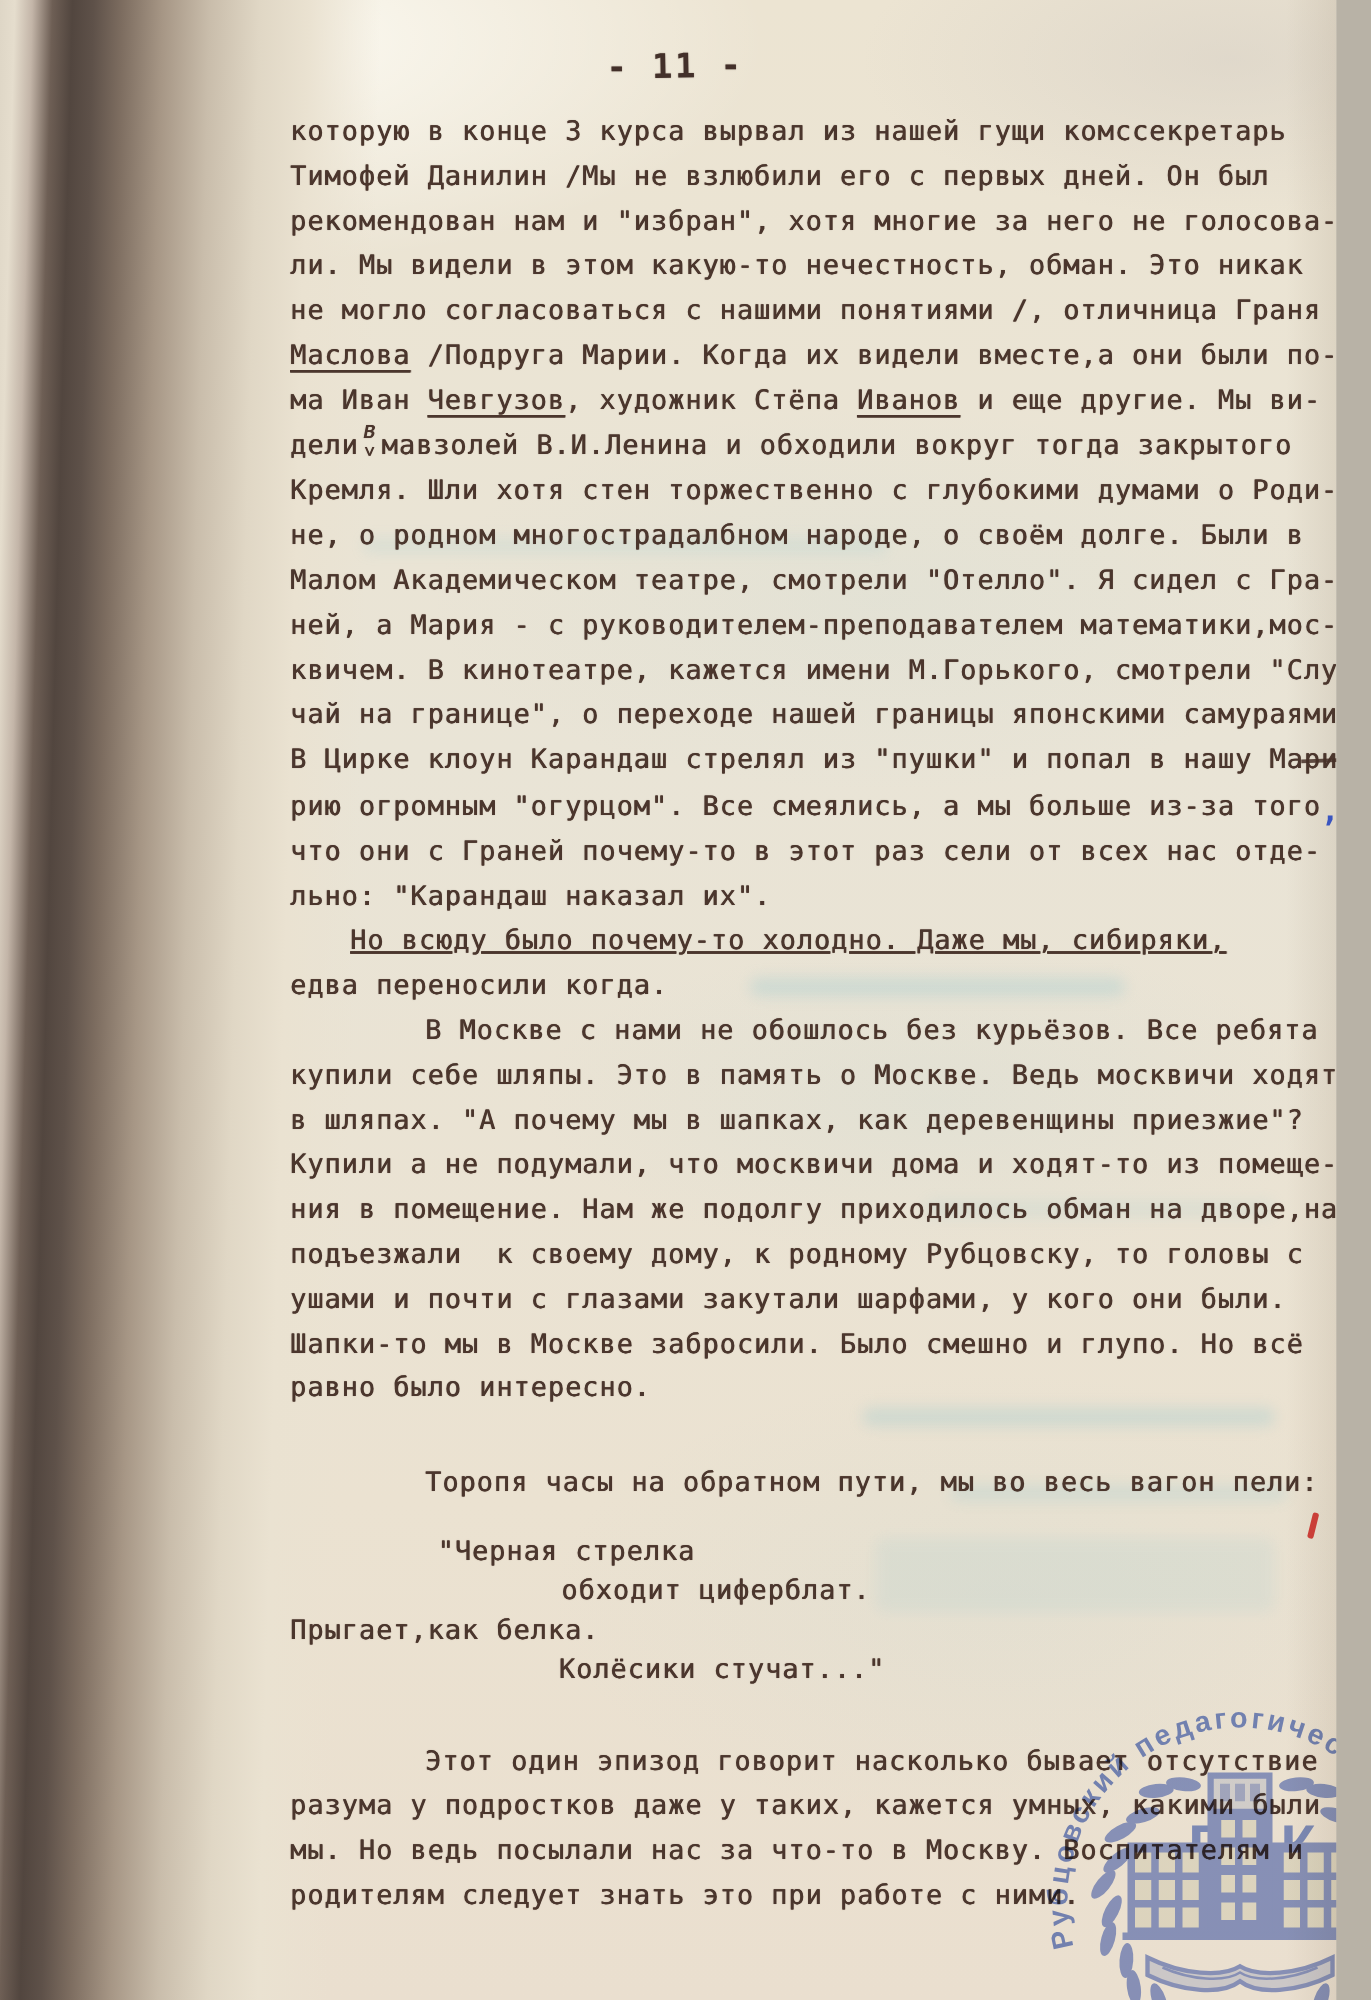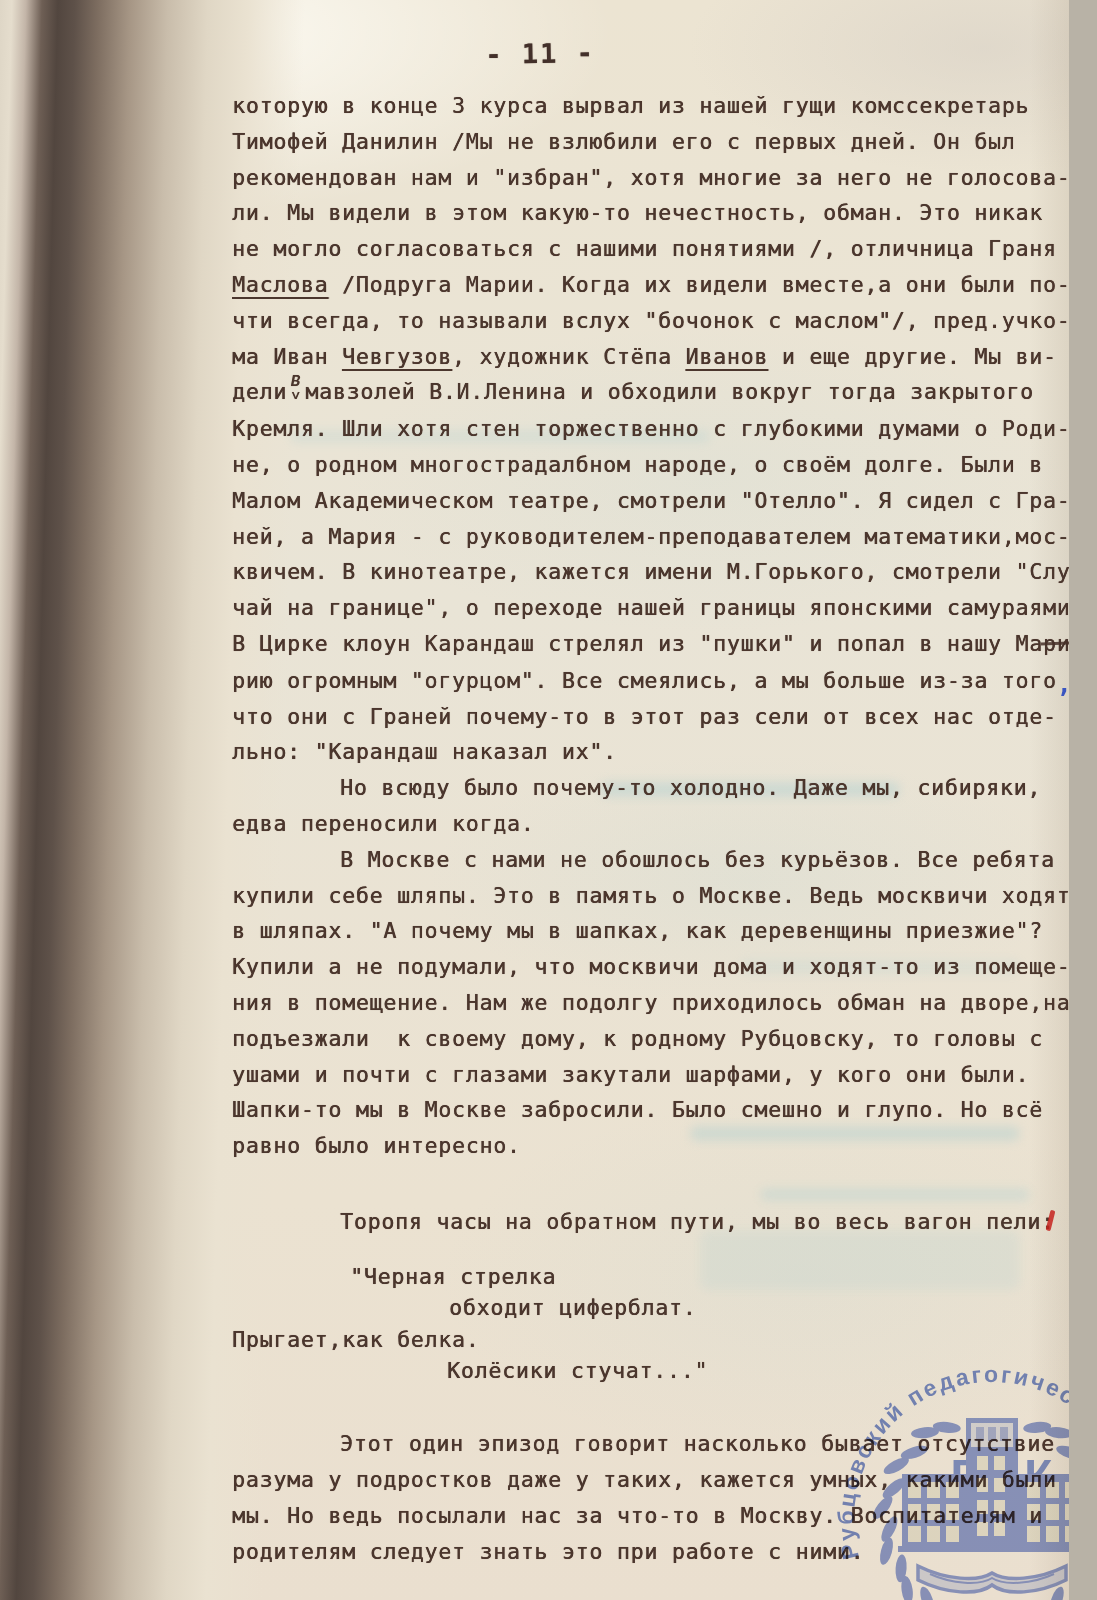--- a/index.html
+++ b/index.html
@@ -71,34 +71,33 @@
 
   <div class="page-number">- 11 -</div>
 
   <div class="text-block" id="text-block">
       <div class="line"><span>которую в конце 3 курса вырвал из нашей гущи комссекретарь</span></div>
       <div class="line"><span>Тимофей Данилин /Мы не взлюбили его с первых дней. Он был</span></div>
       <div class="line"><span>рекомендован нам и "избран", хотя многие за него не голосова-</span></div>
       <div class="line"><span>ли. Мы видели в этом какую-то нечестность, обман. Это никак</span></div>
       <div class="line"><span>не могло согласоваться с нашими понятиями /, отличница Граня</span></div>
       <div class="line"><span class="u">Маслова</span><span> /Подруга Марии. Когда их видели вместе,а они были по-</span></div>
-      <div class="line"><span>чти всегда, то называли вслух "бочонок с маслом"/, пред.учко-</span></div>
       <div class="line"><span>ма Иван </span><span class="u">Чевгузов</span><span>, художник Стёпа </span><span class="u">Иванов</span><span> и еще другие. Мы ви-</span></div>
       <div class="line"><span>дели</span><span class="ins">в</span><span>мавзолей В.И.Ленина и обходили вокруг тогда закрытого</span></div>
       <div class="line"><span>Кремля. Шли хотя стен торжественно с глубокими думами о Роди-</span></div>
       <div class="line"><span>не, о родном многострадалбном народе, о своём долге. Были в</span></div>
       <div class="line"><span>Малом Академическом театре, смотрели "Отелло". Я сидел с Гра-</span></div>
       <div class="line"><span>ней, а Мария - с руководителем-преподавателем математики,мос-</span></div>
       <div class="line"><span>квичем. В кинотеатре, кажется имени М.Горького, смотрели "Слу-</span></div>
       <div class="line"><span>чай на границе", о переходе нашей границы японскими самураями</span></div>
       <div class="line"><span>В Цирке клоун Карандаш стрелял из "пушки" и попал в нашу Ма</span><span class="strike">ри</span></div>
       <div class="line"><span>рию огромным "огурцом". Все смеялись, а мы больше из-за того</span><span class="blue-ink">,</span></div>
       <div class="line"><span>что они с Граней почему-то в этот раз сели от всех нас отде-</span></div>
       <div class="line"><span>льно: "Карандаш наказал их".</span></div>
-      <div class="line" style="margin-left: 108px;"><span>Но всюду было почему-то холодно. Даже мы, сибиряки,</span></div>
+      <div class="line" style="margin-left: 48px; text-decoration: underline;"><span>Но всюду было почему-то холодно. Даже мы, сибиряки,</span></div>
       <div class="line"><span>едва переносили когда.</span></div>
       <div class="line" style="margin-left: 108px;"><span>В Москве с нами не обошлось без курьёзов. Все ребята</span></div>
       <div class="line"><span>купили себе шляпы. Это в память о Москве. Ведь москвичи ходят</span></div>
       <div class="line"><span>в шляпах. "А почему мы в шапках, как деревенщины приезжие"?</span></div>
       <div class="line"><span>Купили а не подумали, что москвичи дома и ходят-то из помеще-</span></div>
       <div class="line"><span>ния в помещение. Нам же подолгу приходилось обман на дворе,на</span></div>
       <div class="line"><span>подъезжали  к своему дому, к родному Рубцовску, то головы с</span></div>
       <div class="line"><span>ушами и почти с глазами закутали шарфами, у кого они были.</span></div>
       <div class="line"><span>Шапки-то мы в Москве забросили. Было смешно и глупо. Но всё</span></div>
       <div class="line"><span>равно было интересно.</span></div>

